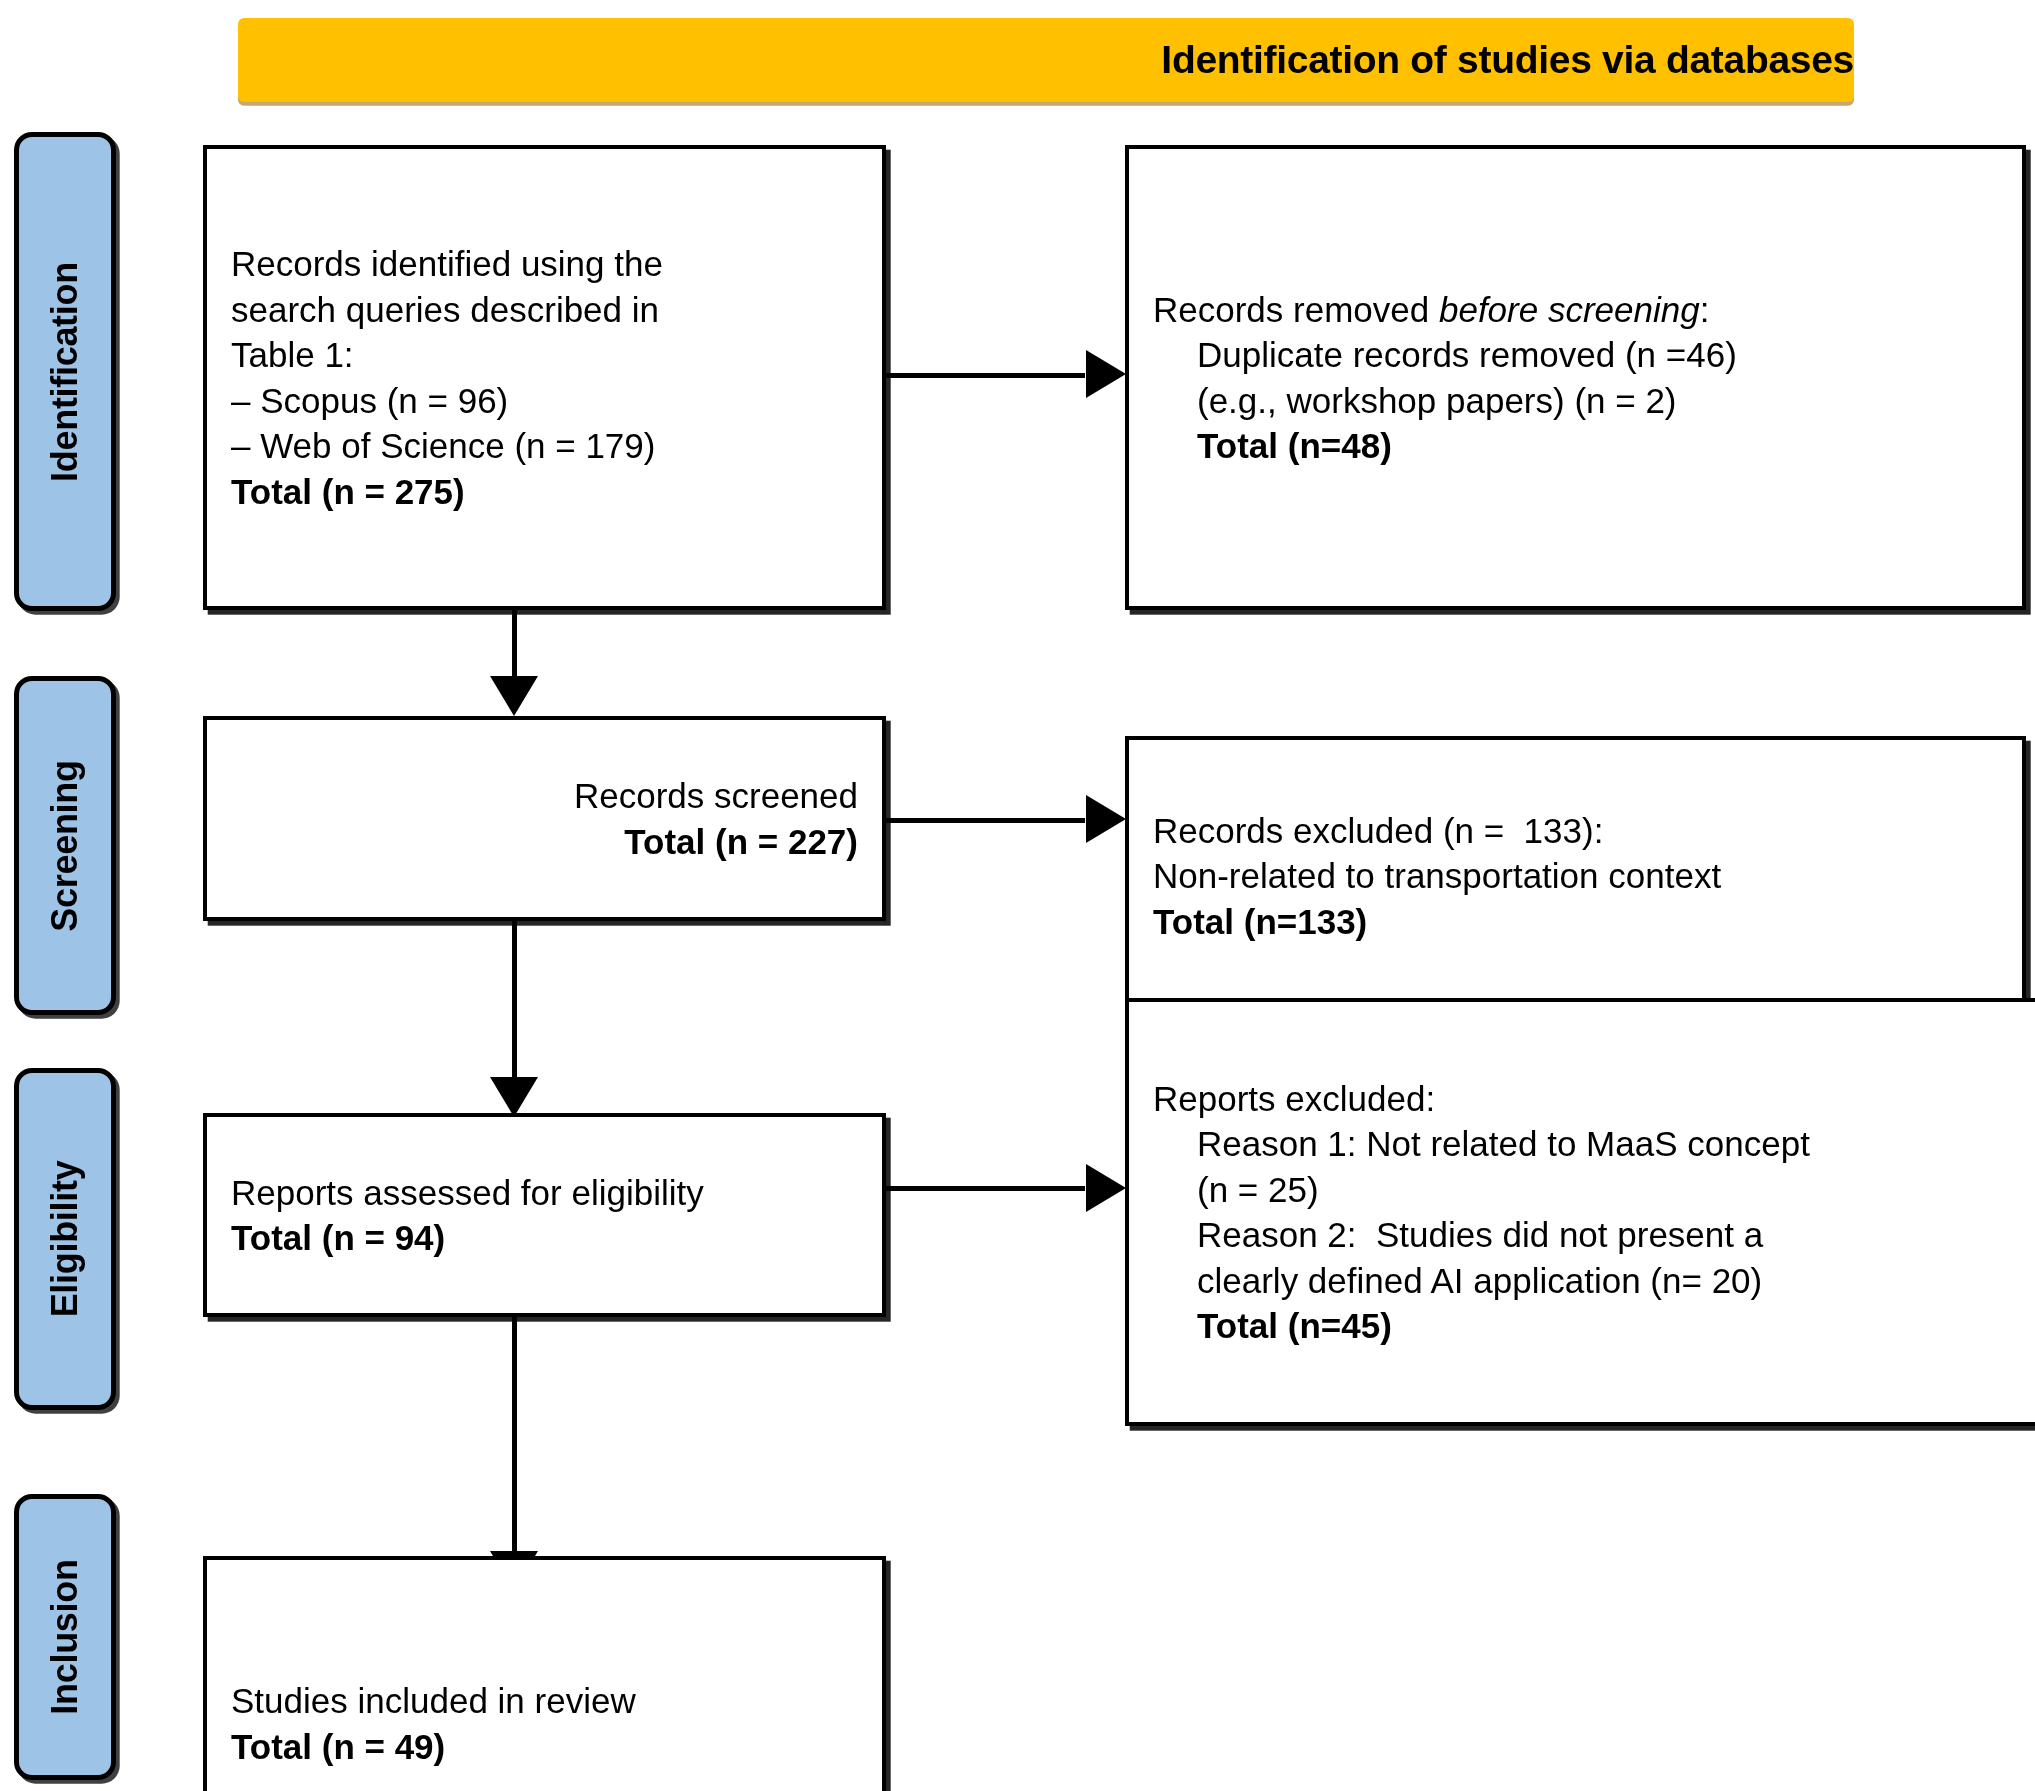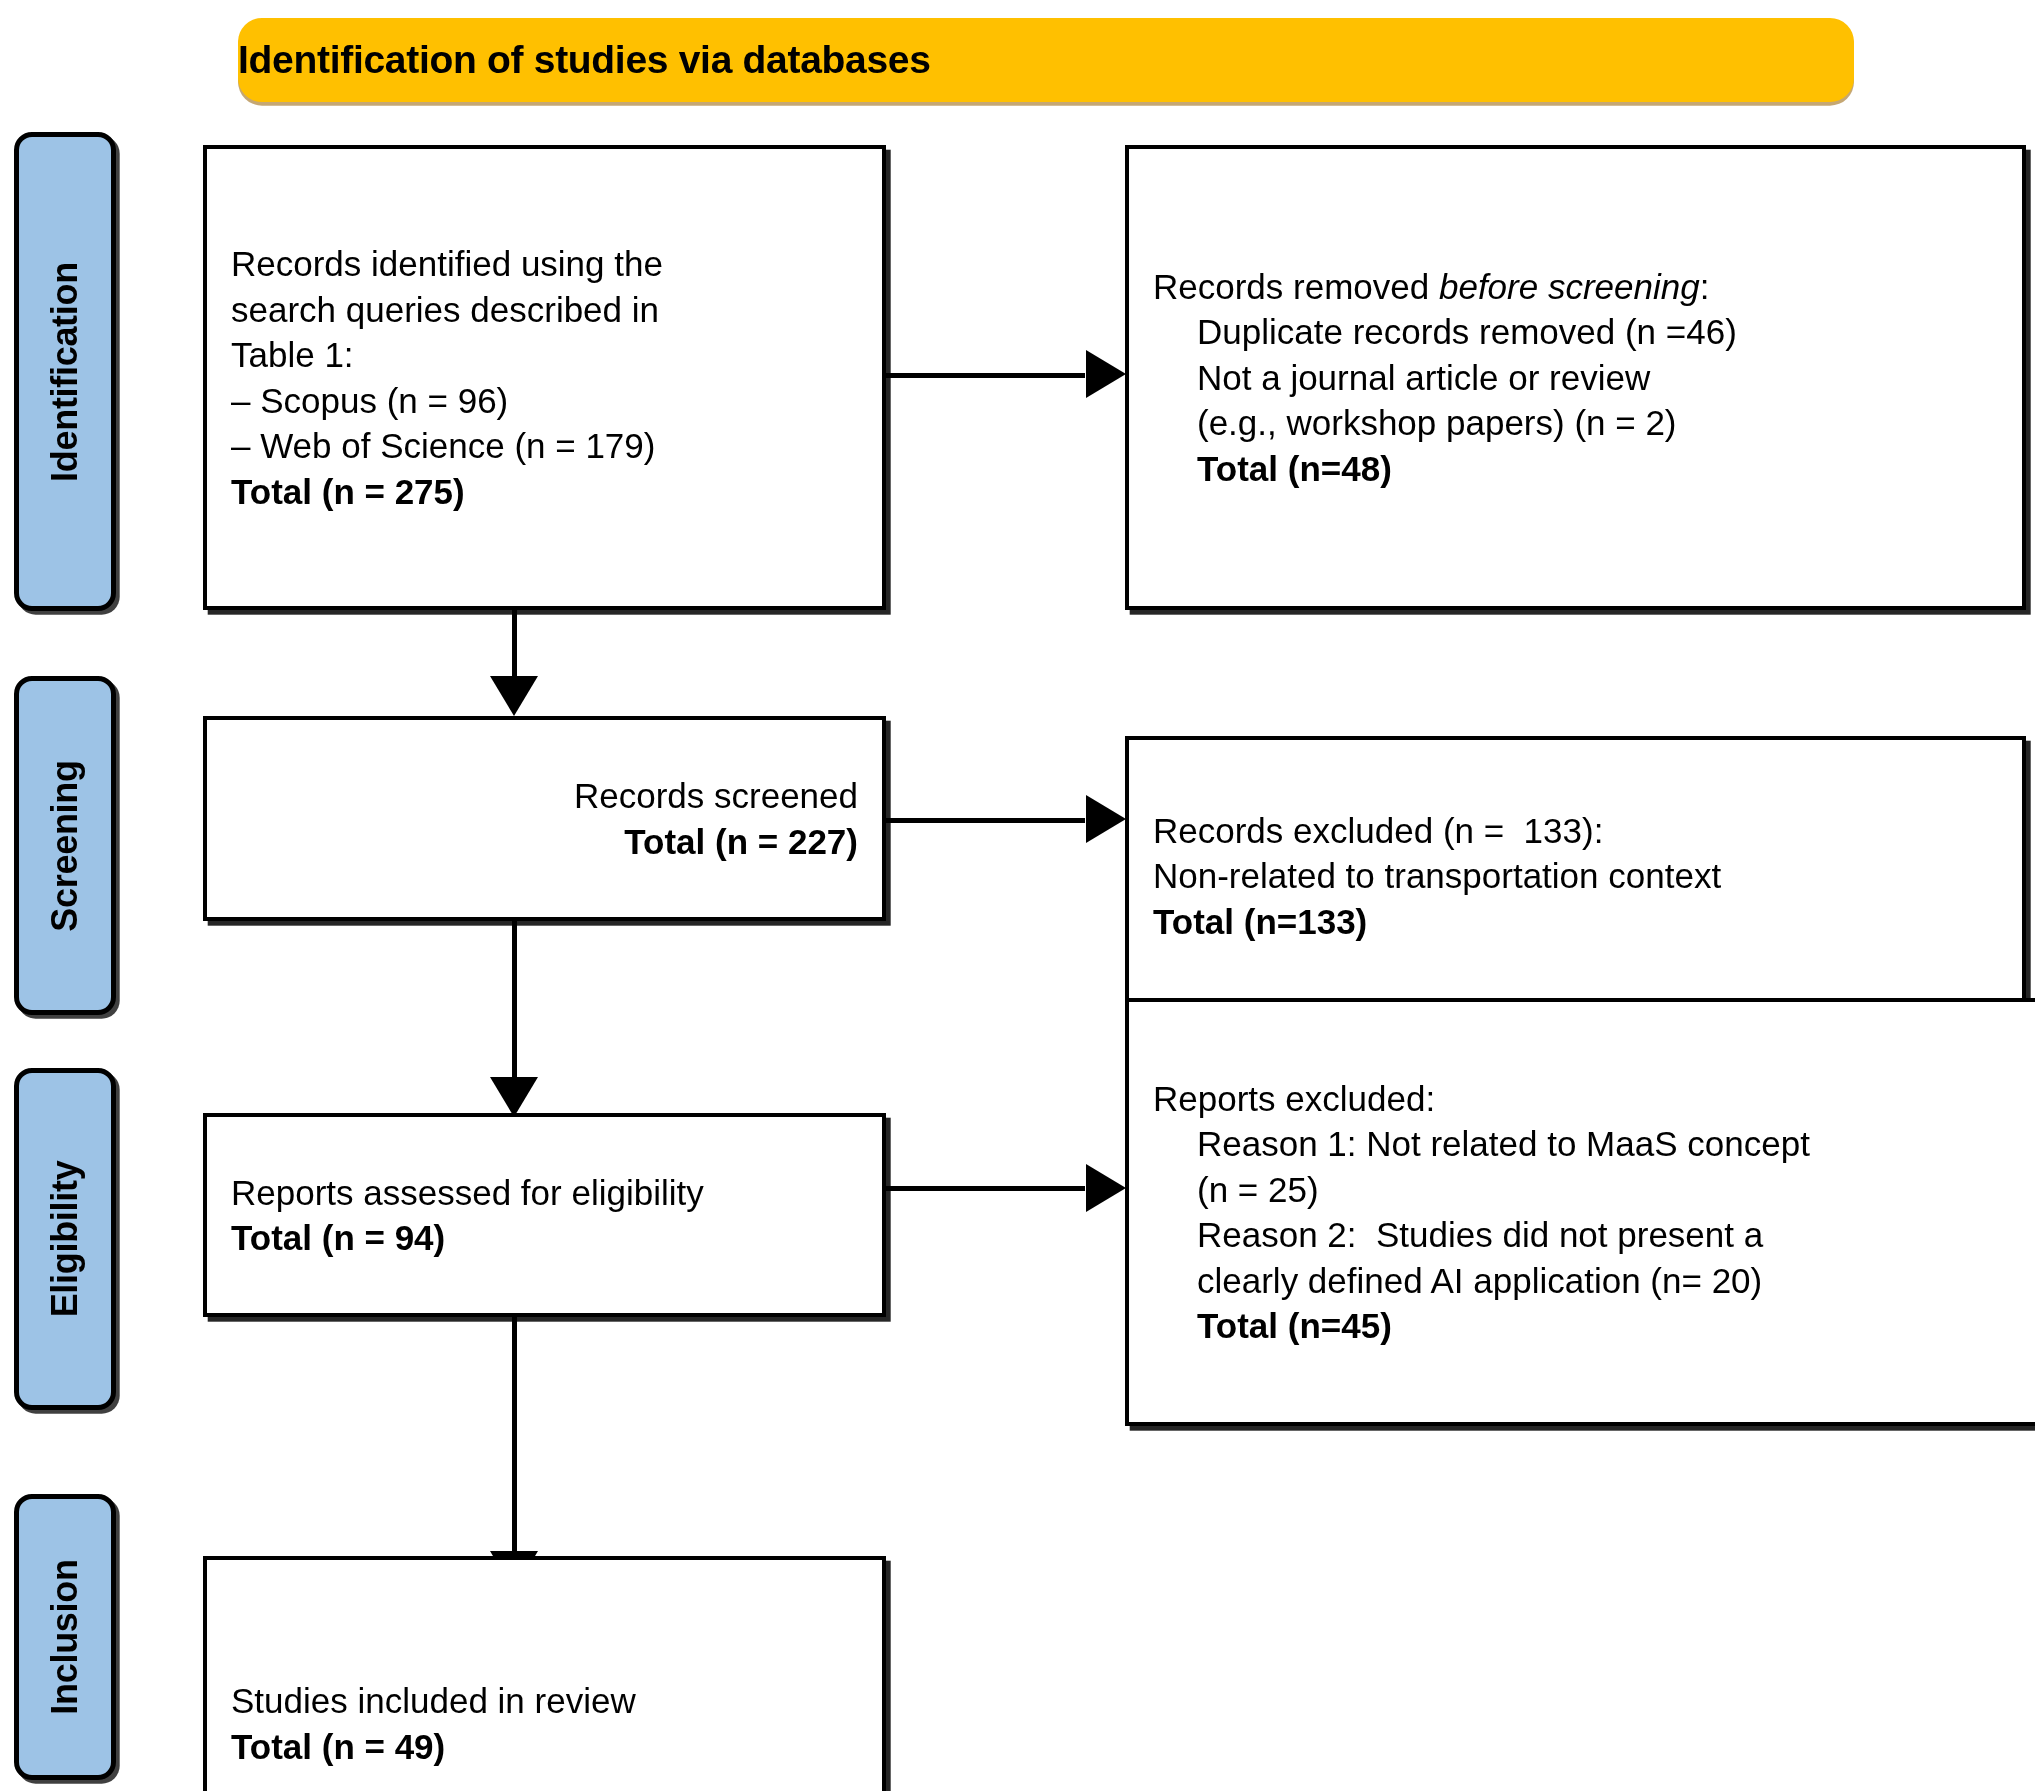--- a/index.html
+++ b/index.html
@@ -13,23 +13,23 @@
     background:#ffffff;
     overflow:hidden;
   }
 
   
   .banner{
     position:absolute;
     left:238px; top:18.3px;
     width:1616px; height:84px;
     background:#FFC000;
-    border-radius:24px;
+    border-radius:6px;
     box-shadow: 0 3.7px 0 rgba(150,95,0,.55);
-    display:flex; align-items:center; justify-content:flex-start;
+    display:flex; align-items:center; justify-content:flex-end;
   }
   .banner-text{
     font-size:39px;
     font-weight:bold;
     color:#000;
     letter-spacing:-0.3px;
     white-space:nowrap;
   }
 
   
@@ -139,21 +139,20 @@
       <div class="line">– Scopus (n = 96)</div>
       <div class="line">– Web of Science (n = 179)</div>
       <div class="line b">Total (n = 275)</div>
     </div>
   </div>
 
   <div class="box" style="left:1125px; top:145px; width:901px; height:465px;">
     <div class="box-inner">
       <div class="line"><span>Records removed </span><span class="ital">before screening</span><span>:</span></div>
       <div class="line hang">Duplicate records removed (n =46)</div>
-      <div class="line hang">Not a journal article or review</div>
       <div class="line hang">(e.g., workshop papers) (n = 2)</div>
       <div class="line b hang">Total (n=48)</div>
     </div>
   </div>
 
   <div class="h-line" style="left:886px; top:373px; width:199px;"></div>
   <div class="arrow-right" style="left:1086px; top:350px;"></div>
 
   <div class="v-line" style="left:512px; top:610px; height:68px;"></div>
   <div class="arrow-down" style="left:490px; top:676px;"></div>

